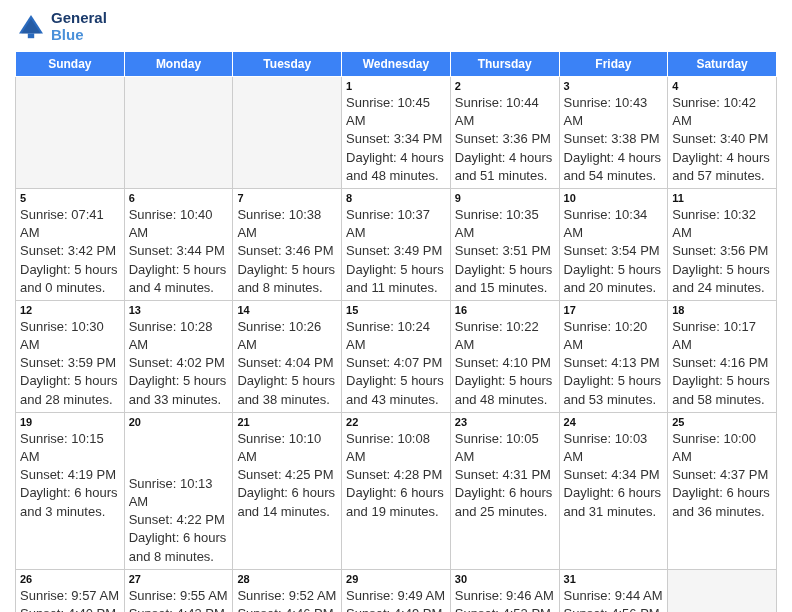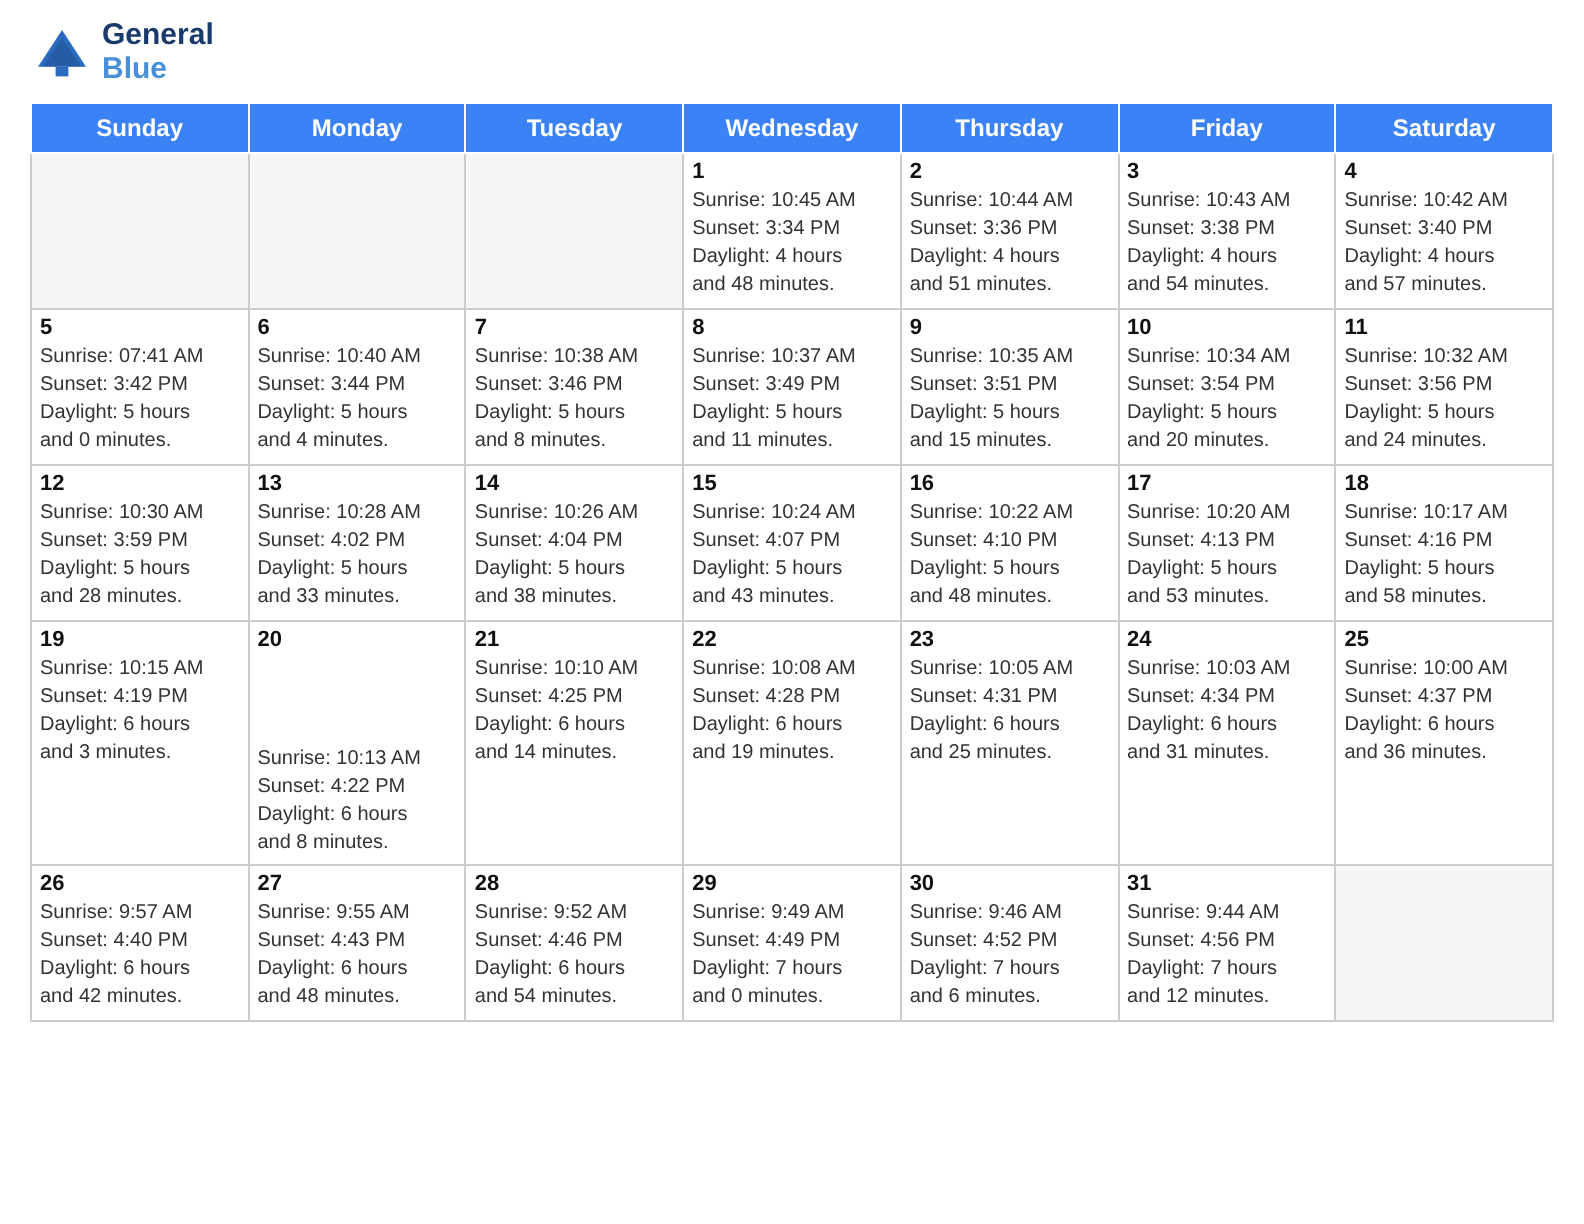--- a/index.html
+++ b/index.html
@@ -70,21 +70,21 @@
     }
     .day-number {
       font-size: 11px;
       font-weight: bold;
       color: #111;
       display: block;
       margin-bottom: 2px;
     }
     .day-info {
       line-height: 1.4;
-      font-size: 10px;
+      font-size: 13px;
       color: #333;
     }
   </style>
 </head>
 <body>
 
 <div class="page">
   <div class="header">
     <div class="logo">
       <svg class="logo-icon" viewBox="0 0 40 40">

